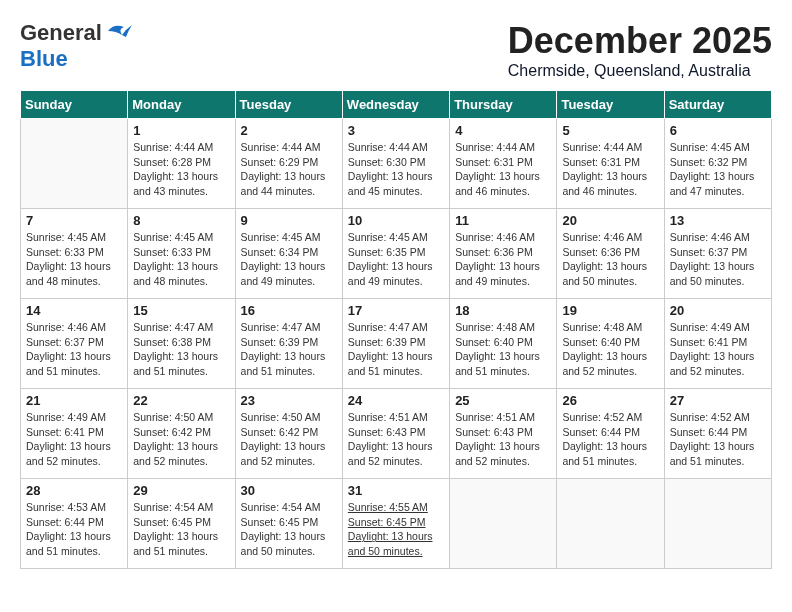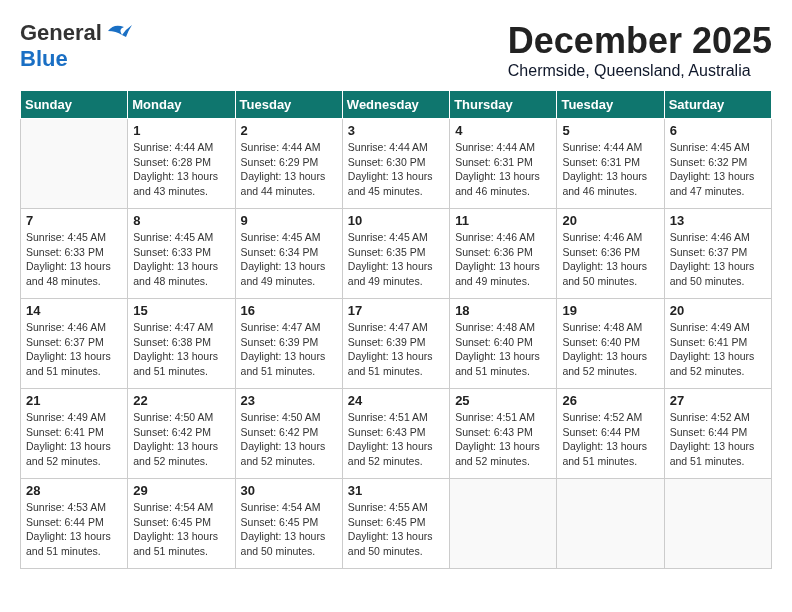--- a/index.html
+++ b/index.html
@@ -326,21 +326,21 @@
         </td>
         <td>
           <div class="day-number">30</div>
           <div class="day-info" style="white-space: pre-line;">Sunrise: 4:54 AM
 Sunset: 6:45 PM
 Daylight: 13 hours
 and 50 minutes.</div>
         </td>
         <td>
           <div class="day-number">31</div>
-          <div class="day-info" style="white-space: pre-line;">Sunrise: 4:55 AM
+          <div class="day-info" style="white-space: pre-line; text-decoration: underline;">Sunrise: 4:55 AM
 Sunset: 6:45 PM
 Daylight: 13 hours
 and 50 minutes.</div>
         </td>
         <td class="empty"></td>
         <td class="empty"></td>
         <td class="empty"></td>
       </tr>
     </tbody>
 </table>

